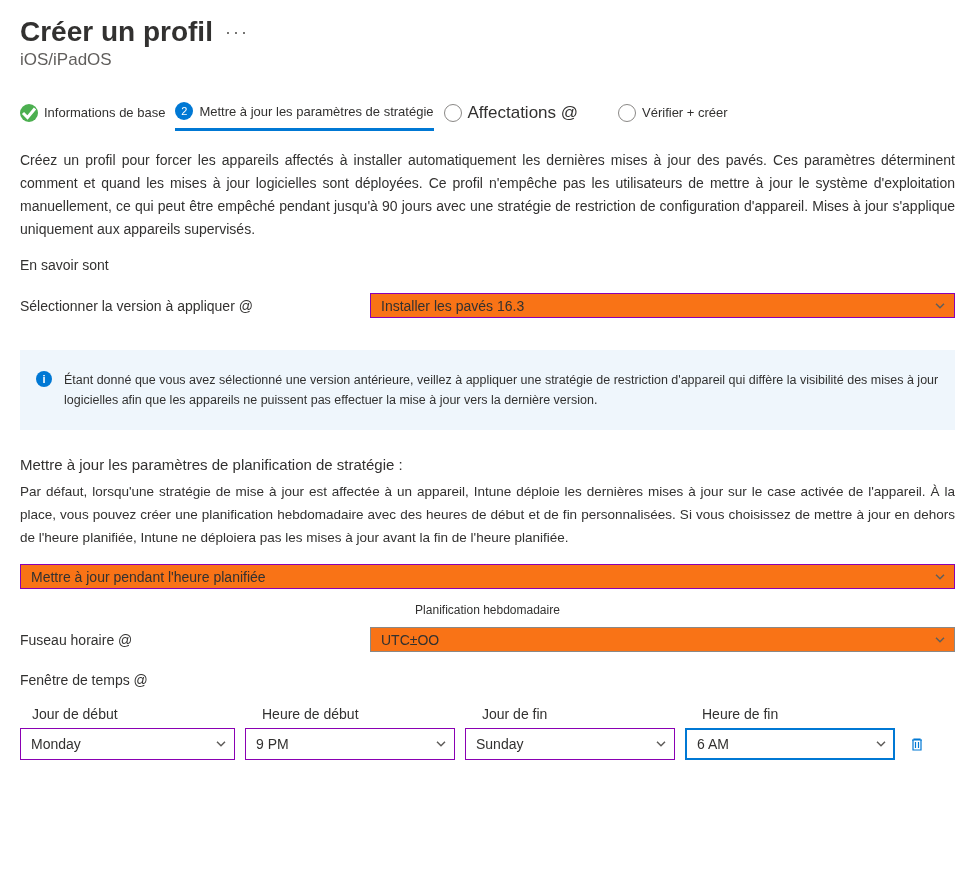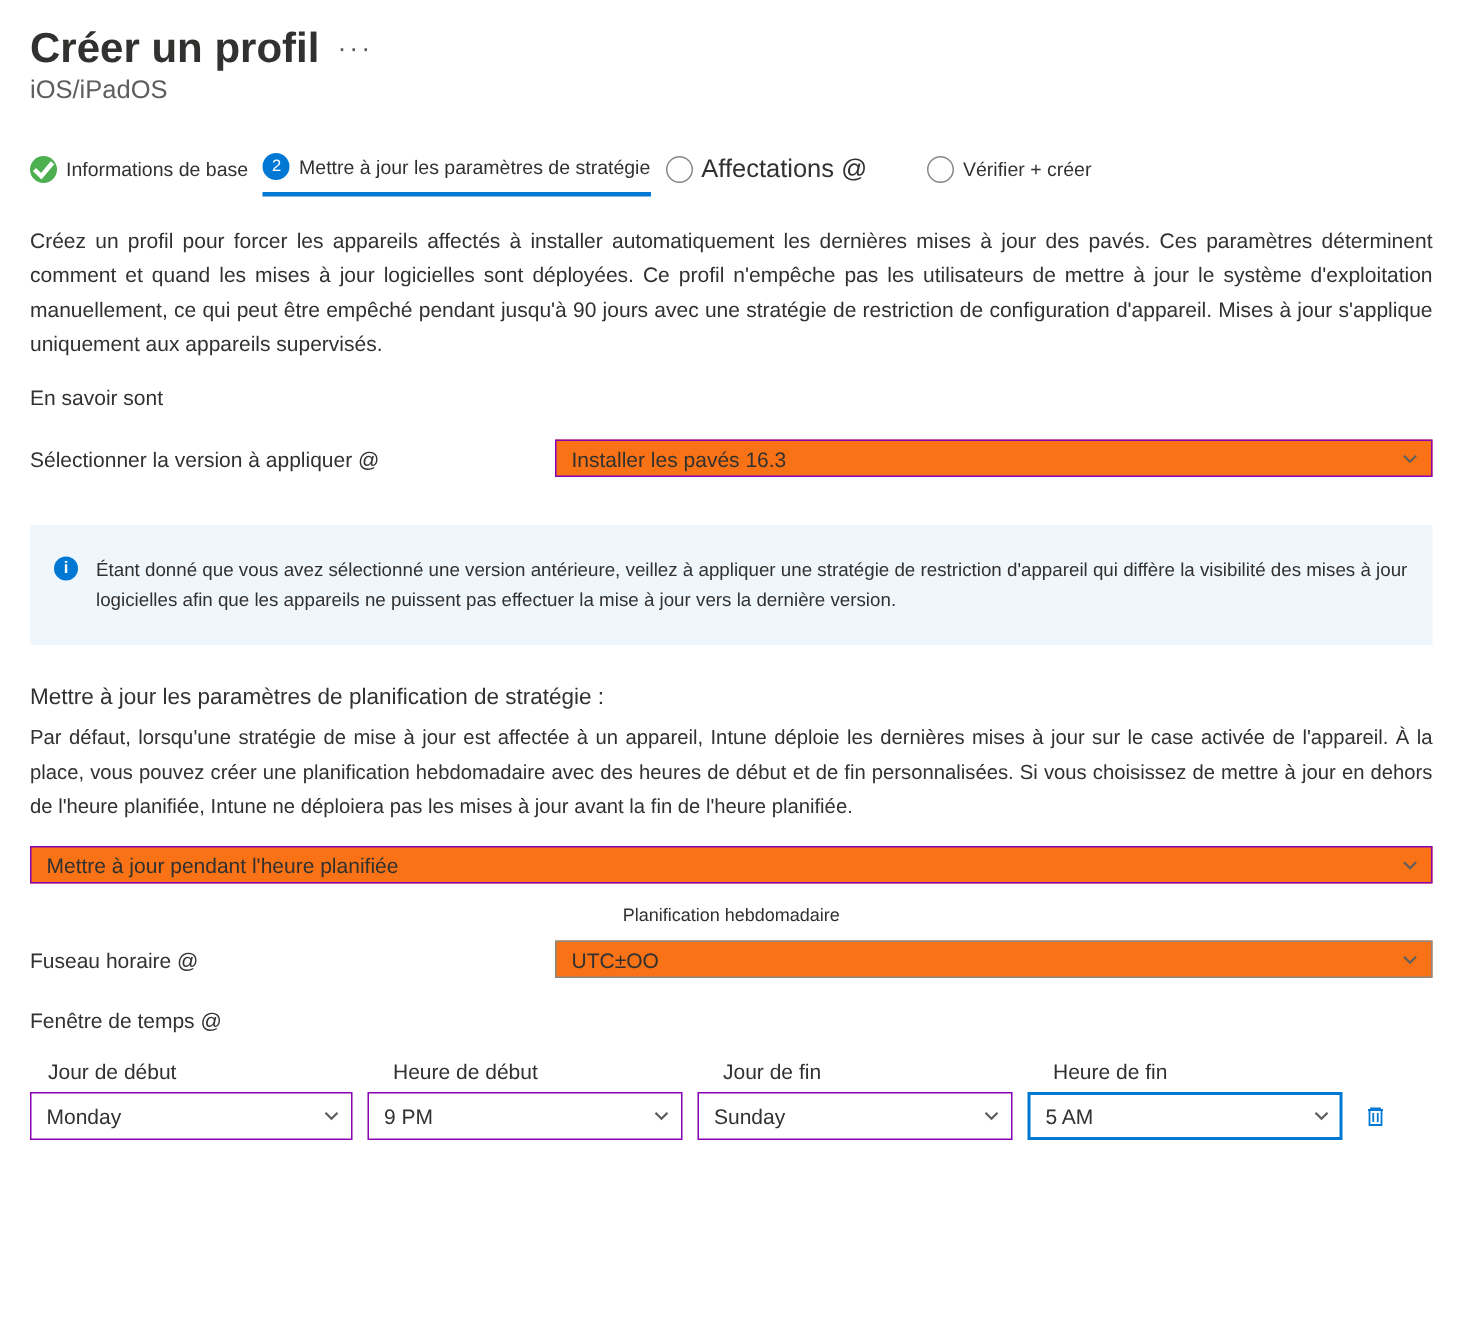--- a/index.html
+++ b/index.html
@@ -159,21 +159,21 @@
   <div class="tw-cell" style="width:210px;">
     <div class="tw-select">
       <span>Sunday</span>
       <span class="chevron"><svg viewBox="0 0 12 12">
             <path d="M2 4 L6 8 L10 4" stroke="#605e5c" stroke-width="1.5" fill="none"></path>
           </svg></span>
     </div>
   </div>
   <div class="tw-cell" style="width:210px;">
     <div class="tw-select blue">
-      <span>5 AM</span>
+      <span>6 AM</span>
       <span class="chevron"><svg viewBox="0 0 12 12">
             <path d="M2 4 L6 8 L10 4" stroke="#605e5c" stroke-width="1.5" fill="none"></path>
           </svg></span>
     </div>
   </div>
   <div class="delete-btn">
     <svg width="16" height="16" viewBox="0 0 16 16">
       <path d="M3 4 h10 M5 4 v-1 h6 v1 M4 4 v10 h8 v-10 M6.5 6 v6 M9.5 6 v6" stroke="#0078d4" stroke-width="1.2" fill="none"></path>
     </svg>
   </div>

